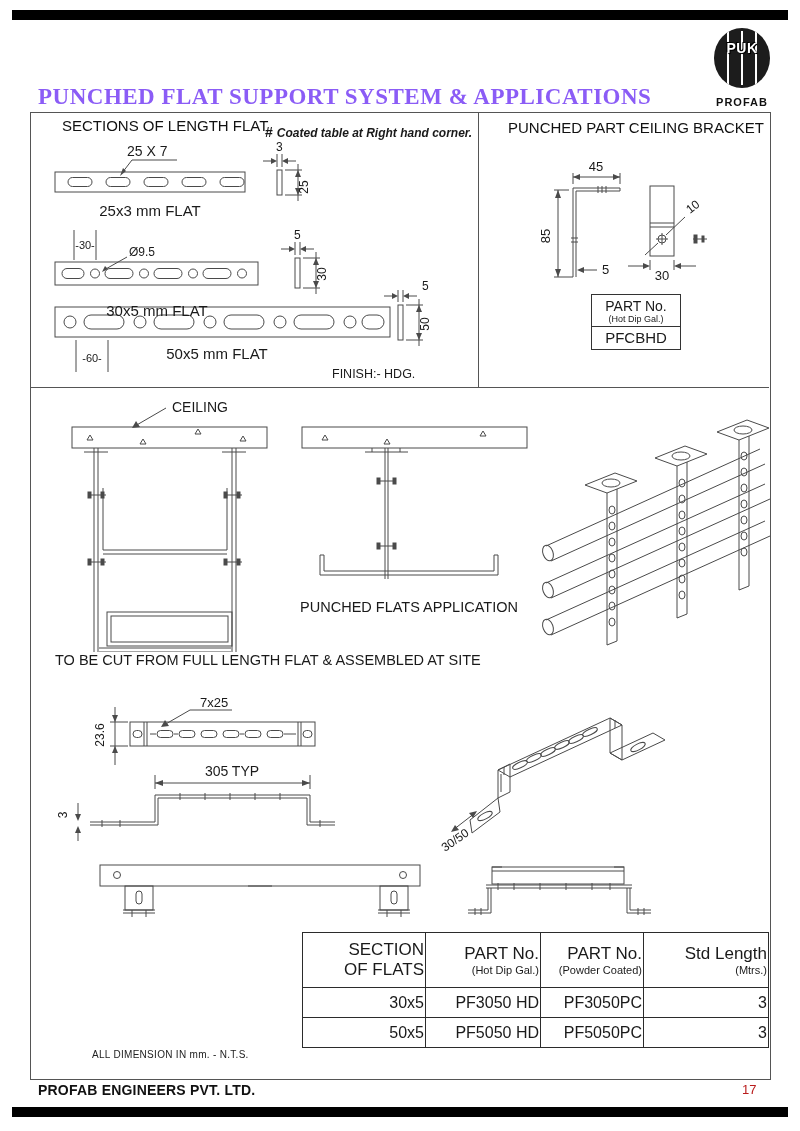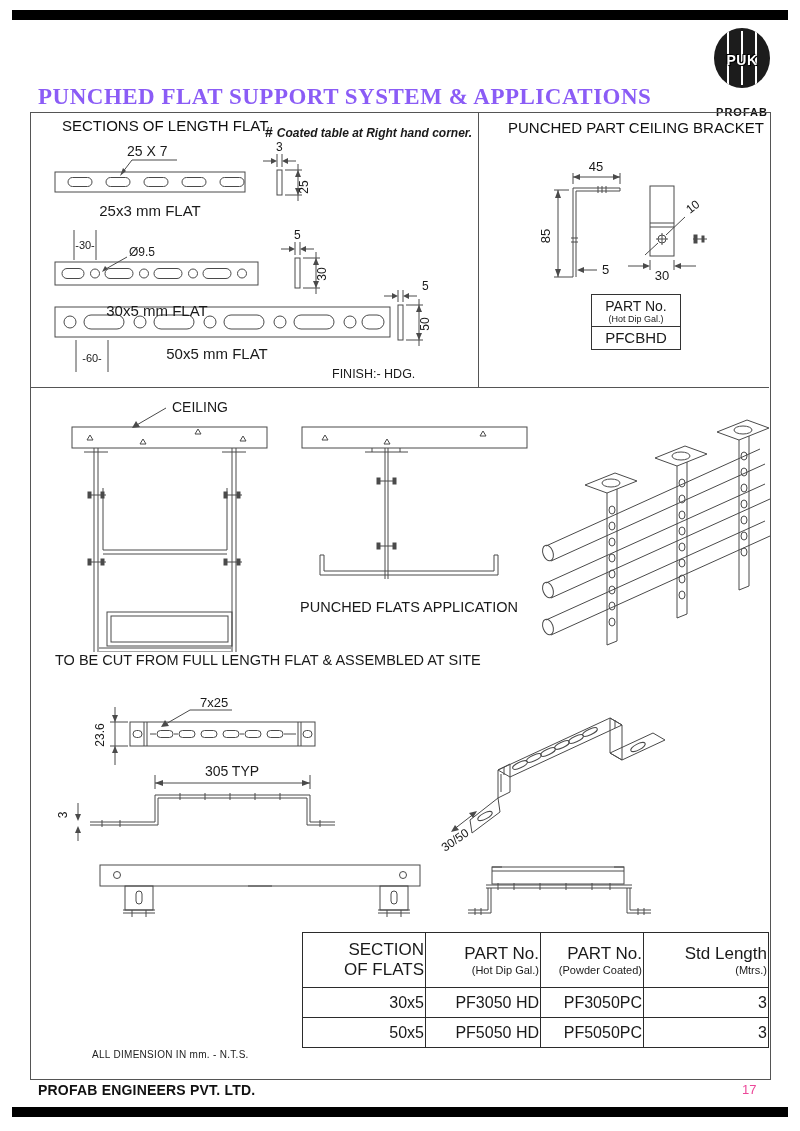--- a/index.html
+++ b/index.html
@@ -20,44 +20,44 @@
   .partbox .ps{font-size:9px;}
   .partbox .pv{font-size:15px;padding:2px 0 3px;}
   table.parts{border-collapse:collapse;table-layout:fixed;}
   table.parts td,table.parts th{border:1.6px solid #2b2b2b;text-align:right;
       padding:1px;font-weight:normal;background:#fff;}
   table.parts .hl1{font-size:17px;line-height:20px;}
   table.parts .hl2{font-size:11px;line-height:13px;}
   table.parts td{font-size:16px;height:27px;}
   .logo{width:56px;height:60px;background:#1c1c1c;border-radius:50%;position:relative;overflow:hidden;}
   .logo .slit{position:absolute;top:3px;bottom:3px;width:2px;background:#fff;}
-  .logo .mono{position:absolute;left:0;right:0;top:24px;text-align:center;
+  .logo .mono{position:absolute;left:0;right:0;top:12px;text-align:center;
       font-weight:bold;font-size:14px;color:#fff;
       text-shadow:0 0 2px #000,1px 1px 0 #000,-1px -1px 0 #000;letter-spacing:.5px;}
   .brand{font-size:11px;font-weight:bold;letter-spacing:1px;color:#111;}
   .footsmall{font-size:10px;color:#222;letter-spacing:.3px;margin-left:32px;}
   .company{font-size:14px;font-weight:bold;color:#111;letter-spacing:.2px;}
-  .pageno{font-size:13px;color:#ec4899;}
+  .pageno{font-size:13px;color:#b91c1c;}
 </style>
 </head>
 <body>
 
 <div id="page">
 
   <div class="abs bar" style="left:12px;top:10px;width:776px;"></div>
   <div class="abs bar" style="left:12px;top:1107px;width:776px;"></div>
 
   <div class="abs" style="left:714px;top:28px;">
     <div class="logo">
       <div class="slit" style="left:13px;"></div>
       <div class="slit" style="left:27px;"></div>
       <div class="slit" style="left:41px;"></div>
       <div class="mono">PUK</div>
     </div>
-    <div class="brand" style="text-align:center;margin-top:18px;">PROFAB</div>
+    <div class="brand" style="text-align:center;margin-top:8px;">PROFAB</div>
   </div>
 
   <div class="abs title" style="left:38px;top:84px;">PUNCHED FLAT SUPPORT SYSTEM &amp; APPLICATIONS</div>
 
   <div class="abs box" style="left:30px;top:112px;width:739px;height:966px;"></div>
   <div class="abs" style="left:478px;top:112px;width:0;height:275px;border-left:1.5px solid #555;"></div>
   <div class="abs" style="left:30px;top:387px;width:739px;height:0;border-top:1.5px solid #555;"></div>
 
   <div class="abs h1" style="left:62px;top:117px;">SECTIONS OF LENGTH FLAT</div>
   <div class="abs note" style="left:265px;top:124px;"><span class="hash">#</span><span>Coated table at Right hand corner.</span></div>

